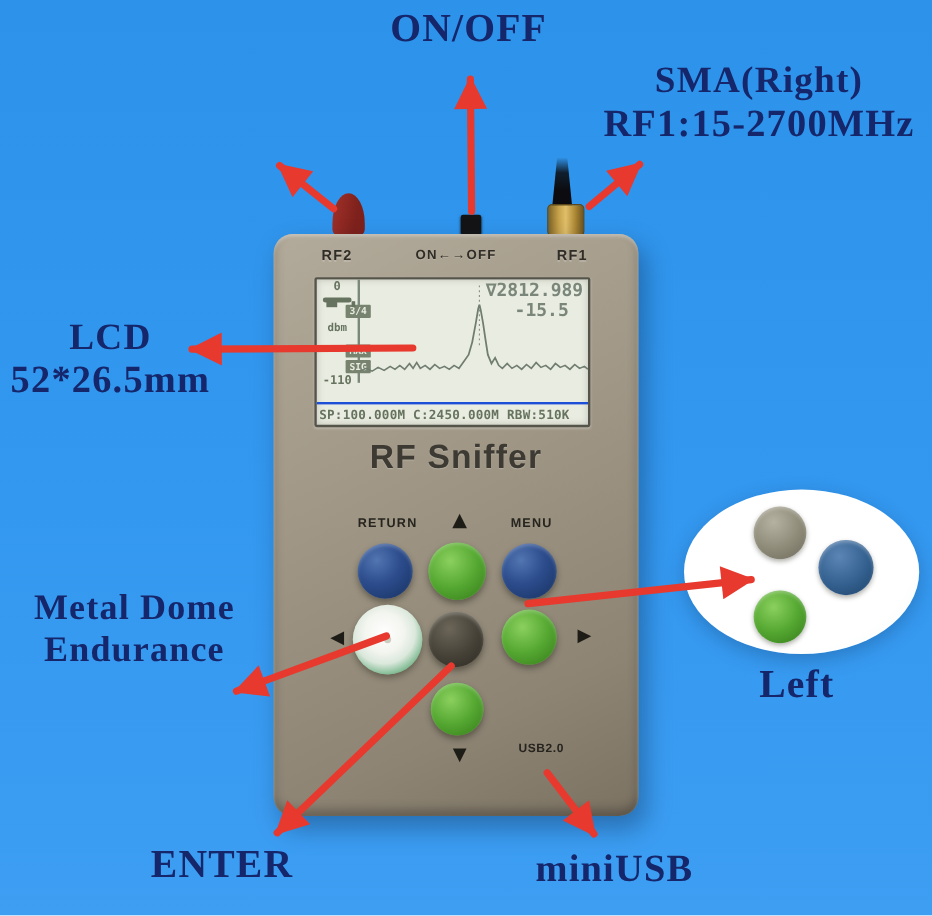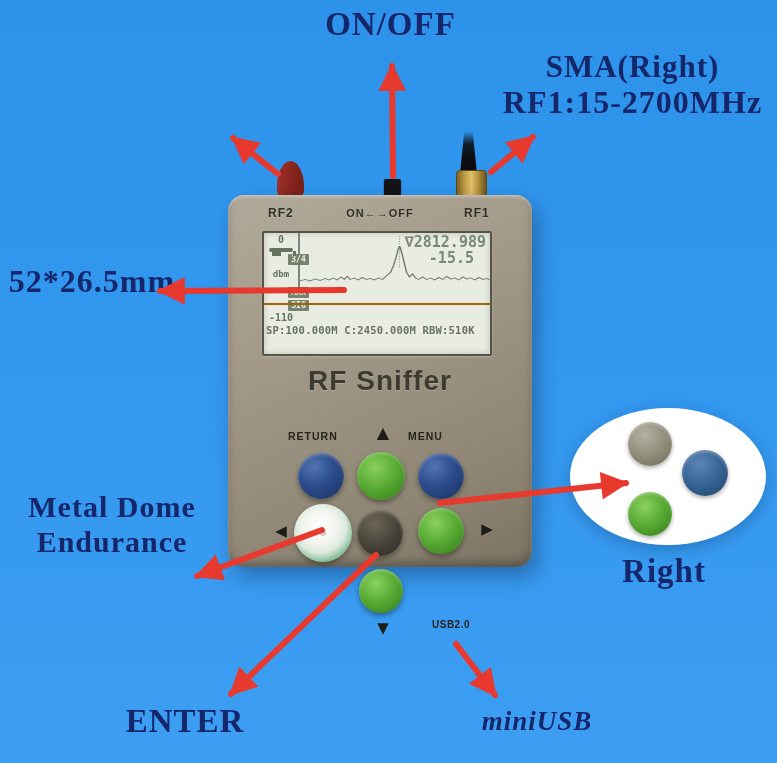--- a/index.html
+++ b/index.html
@@ -14,26 +14,26 @@
   .lbl-onoff   { left:308px; top:6px;   width:165px; font-size:33px; }
   .lbl-smaleft { left:0px;   top:50px;  width:292px; font-size:31px; }
   .lbl-smaleft .l2 { font-size:32px; }
   .lbl-smaright{ left:488px; top:50px;  width:289px; font-size:31px; }
   .lbl-smaright .l2 { font-size:32px; }
   .lbl-lcd     { left:2px;   top:264px; width:180px; font-size:31px; }
   .lbl-lcd .l2 { font-size:32px; }
   .lbl-dome    { left:0px;   top:489px; width:224px; font-size:30px; line-height:1.18; }
   .lbl-dome .l3{ font-size:31px; }
   .lbl-enter   { left:118px; top:703px; width:134px; font-size:33px; }
-  .lbl-usb     { left:456px; top:706px; width:162px; font-size:27px;font-style:italic; }
+  .lbl-usb     { left:431px; top:706px; width:162px; font-size:32px; }
   .lbl-keys    { left:594px; top:553px; width:140px; font-size:33px; }
 
   
   .device {
-    position:absolute; left:228px; top:195px; width:304px; height:372px;
+    position:absolute; left:228px; top:195px; width:304px; height:485px;
     background:linear-gradient(155deg,#b2aa9a 0%,#a09786 40%,#8d8474 78%,#7b7262 100%);
     border-radius:16px;
     box-shadow: inset 0 2px 3px rgba(255,255,255,.35), inset 0 -5px 9px rgba(0,0,0,.28), 6px 10px 20px rgba(8,30,60,.35);
     text-decoration: underline;
   }
   .port-label {
     position:absolute; font-family:"Liberation Sans",sans-serif; font-weight:bold;
     color:#2f2d26; font-size:12px; letter-spacing:1px; text-shadow:0 1px 0 rgba(255,255,255,.18);
   }
   .pl-rf2 { left:40px; top:11px; }
@@ -54,27 +54,27 @@
   .side-sm   { font-size:9px;  font-weight:bold; margin-top:3px; line-height:1.0; }
   .badge { background:#77836f; color:#e9ece0; font-size:8px; font-weight:bold; padding:1px 3px; border-radius:1px; line-height:1.15;margin-left:35px; }
   .badge.m1 { margin-top:6px; }
   .battery { width:20px; height:9px; border:2px solid #66735f; border-radius:2px; position:relative; }
   .battery::after { content:""; position:absolute; right:-5px; top:1px; width:3px; height:5px; background:#66735f; }
   .battery::before{ content:""; position:absolute; left:1px; top:1px; width:9px; height:5px; background:#66735f; }
   .lcd-plot { position:relative; flex:1; }
   .lcd-plot svg { position:absolute; inset:0; }
   .lcd-readout { position:absolute; top:1px; right:4px; text-align:right; color:#7b867b; font-size:15px; font-weight:bold; line-height:16px; }
   .lcd-readout .lvl { padding-right:12px; display:block; }
-  .lcd-status { height:17px; border-top:2px solid #a16207; font-size:10.5px; font-weight:bold; display:flex; align-items:center; padding:16px 2px; letter-spacing:0.2px; white-space:nowrap;margin-top:16px; }
+  .lcd-status { height:17px; border-top:2px solid #1d4ed8; font-size:10.5px; font-weight:bold; display:flex; align-items:center; padding:0 2px; letter-spacing:0.2px; white-space:nowrap;margin-top:16px; }
 
   
   .rf-title { position:absolute; top:170px; width:100%; text-align:center; font-family:"Liberation Sans",sans-serif;
     font-weight:bold; font-size:28px; color:#3c3a33; letter-spacing:1px; text-shadow:0 1px 1px rgba(255,255,255,.22); }
   .key-label { position:absolute; font-family:"Liberation Sans",sans-serif; font-weight:bold; font-size:10.5px;
-    color:#26241e; letter-spacing:1px; text-align:left; width:70px; }
+    color:#26241e; letter-spacing:1px; text-align:center; width:70px; }
   .glyph { position:absolute; width:32px; text-align:center; color:#1d1c16; font-family:"DejaVu Sans",sans-serif; }
   .btn { position:absolute; border-radius:50%; box-shadow:0 3px 5px rgba(20,20,10,.4), inset 0 2px 3px rgba(255,255,255,.25); }
   .btn.blue  { background:radial-gradient(circle at 35% 30%, #5276b2 0%, #2c4c8c 45%, #16305f 100%); }
   .btn.green { background:radial-gradient(circle at 38% 32%, #8bd05e 0%, #55a832 50%, #337a18 100%); }
   .btn.dark  { background:radial-gradient(circle at 38% 30%, #6b6658 0%, #454137 55%, #2c2922 100%); }
   .dome { position:absolute; left:66px; top:309px; width:58px; height:58px; border-radius:50%;
     background:radial-gradient(circle at 45% 40%, #ffffff 0%, #f3f5ef 35%, #dbe8dc 55%, #63ad7c 80%, #4e9668 100%);
     box-shadow:0 3px 5px rgba(20,20,10,.35); }
   .dome::after { content:""; position:absolute; left:26px; top:26px; width:6px; height:6px; border-radius:50%; background:#c9cdc2; }
   .usb-label { position:absolute; left:204px; top:424px; font-family:"Liberation Sans",sans-serif; font-weight:bold;
@@ -113,31 +113,32 @@
 
   <div class="lbl lbl-onoff">ON/OFF</div>
 
 
   <div class="lbl lbl-smaright">
     <div class="l1">SMA(Right)</div>
     <div class="l2">RF1:15-2700MHz</div>
   </div>
 
   <div class="lbl lbl-lcd">
+    <div class="l1">LCD</div>
     <div class="l2">52*26.5mm</div>
   </div>
 
   <div class="lbl lbl-dome">
     <div>Metal Dome</div>
     <div>Endurance</div>
   </div>
 
   <div class="lbl lbl-enter">ENTER</div>
   <div class="lbl lbl-usb">miniUSB</div>
-  <div class="lbl lbl-keys">Right</div>
+  <div class="lbl lbl-keys">Left</div>
 
   <div class="antenna-red"></div>
   <div class="antenna-black"></div>
   <div class="sma-gold"></div>
   <div class="power-switch"></div>
 
   <div class="device">
     <div class="port-label pl-rf2">RF2</div>
     <div class="port-label pl-pwr">ON←→OFF</div>
     <div class="port-label pl-rf1">RF1</div>

